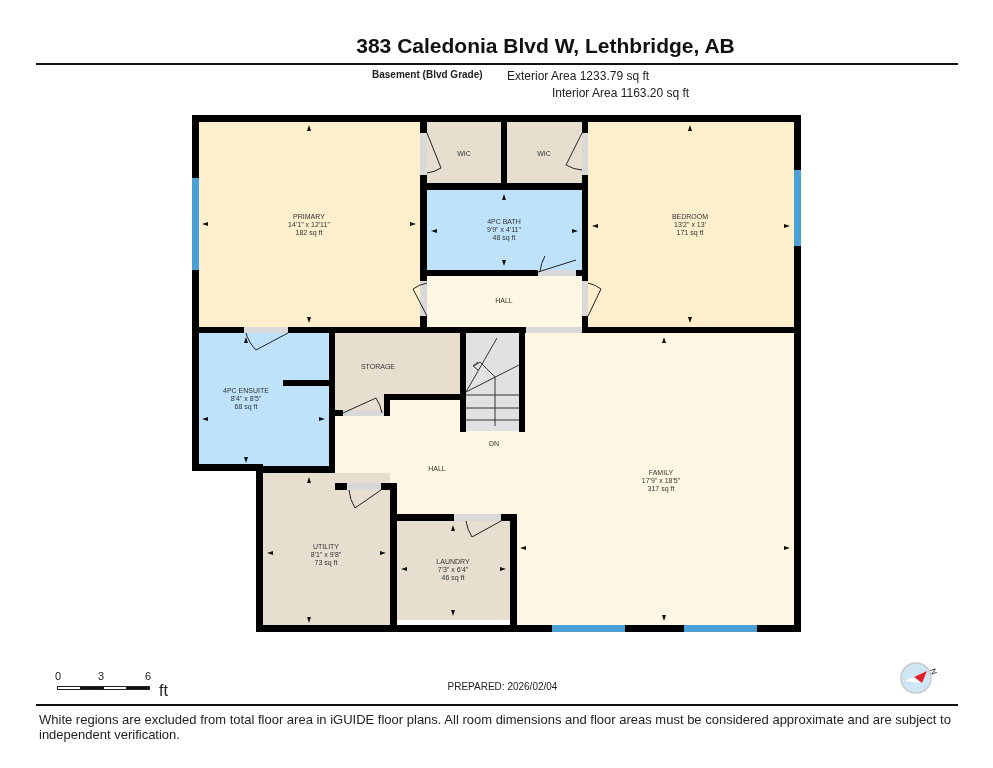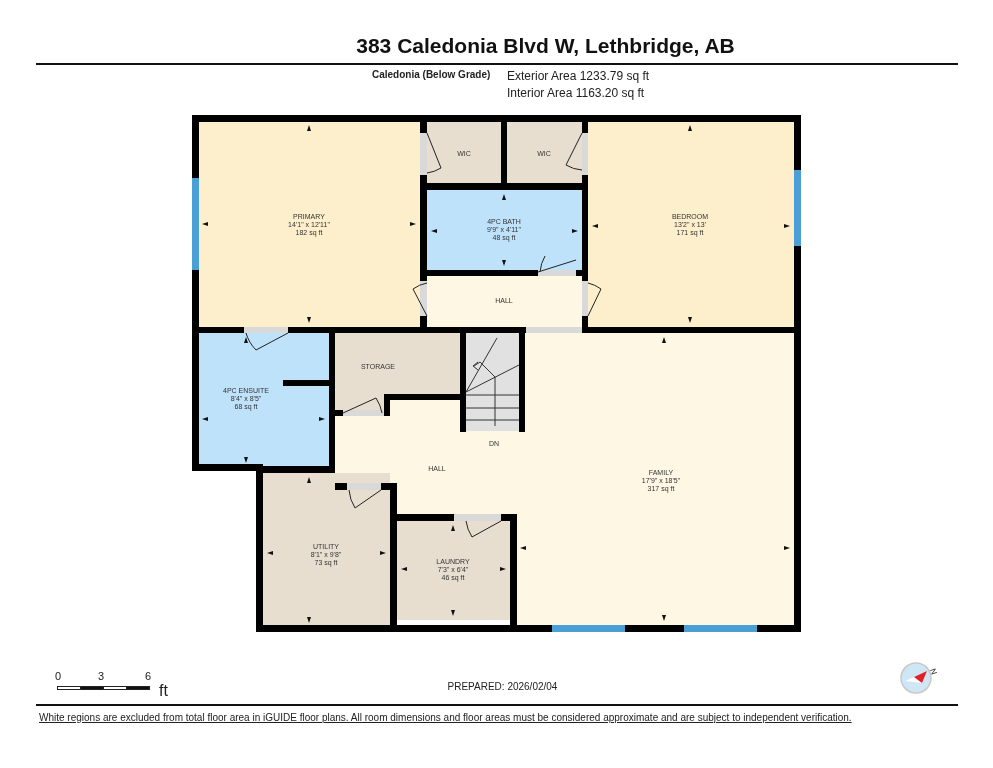--- a/index.html
+++ b/index.html
@@ -4,37 +4,37 @@
 <style>
   html, body { margin: 0; padding: 0; background: #ffffff; }
   body { width: 993px; height: 768px; position: relative; overflow: hidden; font-family: "Liberation Sans", sans-serif; color: #222; }
   .title { position: absolute; left: 16px; width: 993px; top: 34px; text-align: center; font-size: 21px; font-weight: bold; color: #111; padding-left: 33px; }
   .rule { position: absolute; left: 36px; width: 922px; height: 2px; background: #111; }
   .rule.top { top: 63px; }
   .rule.bottom { top: 704px; }
   .floor-label { position: absolute; left: 372px; top: 69px; font-size: 10px; font-weight: bold; color: #222; }
   .area-line { position: absolute; left: 507px; font-size: 12px; color: #222; }
   .area-line.ext { top: 69px; }
-  .area-line.int { top: 86px; }
+  .area-line.int { top: 86px; margin-left: 45px; }
   svg.plan { position: absolute; left: 0; top: 0; }
   .room-label { font-family: "Liberation Sans", sans-serif; font-size: 7px; fill: #333; text-anchor: middle; }
   .scale { position: absolute; left: 55px; top: 670px; width: 130px; height: 26px; }
   .scale .num { position: absolute; top: 0; font-size: 11px; color: #222; }
   .scale .bar { position: absolute; top: 16px; height: 4px; border: 1px solid #222; box-sizing: border-box; }
   .scale .ft { position: absolute; left: 104px; top: 12px; font-size: 16px; color: #222; }
   .prepared { position: absolute; left: 0; width: 993px; top: 681px; text-align: center; font-size: 10px; color: #222; padding-left: 6px; }
-  .disclaimer { position: absolute; left: 39px; top: 712px; font-size: 10px; color: #222; text-decoration: underline; }
+  .disclaimer { position: absolute; left: 39px; top: 712px; font-size: 13px; color: #222; }
   .compass { position: absolute; left: 898px; top: 661px; width: 40px; height: 34px; }
 </style>
 </head>
 <body>
 
 <div class="title">383 Caledonia Blvd W, Lethbridge, AB</div>
 <div class="rule top"></div>
-<div class="floor-label">Caledonia (Below Grade)</div>
+<div class="floor-label">Basement (Blvd Grade)</div>
 <div class="area-line ext">Exterior Area 1233.79 sq ft</div>
 <div class="area-line int">Interior Area 1163.20 sq ft</div>
 
 <svg class="plan" width="993" height="768" viewBox="0 0 993 768">
 
   <rect x="198" y="121" width="222" height="206" fill="#fdefcb"></rect>
   <rect x="427" y="121" width="74" height="62" fill="#e8ded0"></rect>
   <rect x="507" y="121" width="75" height="62" fill="#e8ded0"></rect>
   <rect x="427" y="190" width="155" height="80" fill="#bfe2fb"></rect>
   <rect x="427" y="276" width="155" height="51" fill="#fef7e3"></rect>

